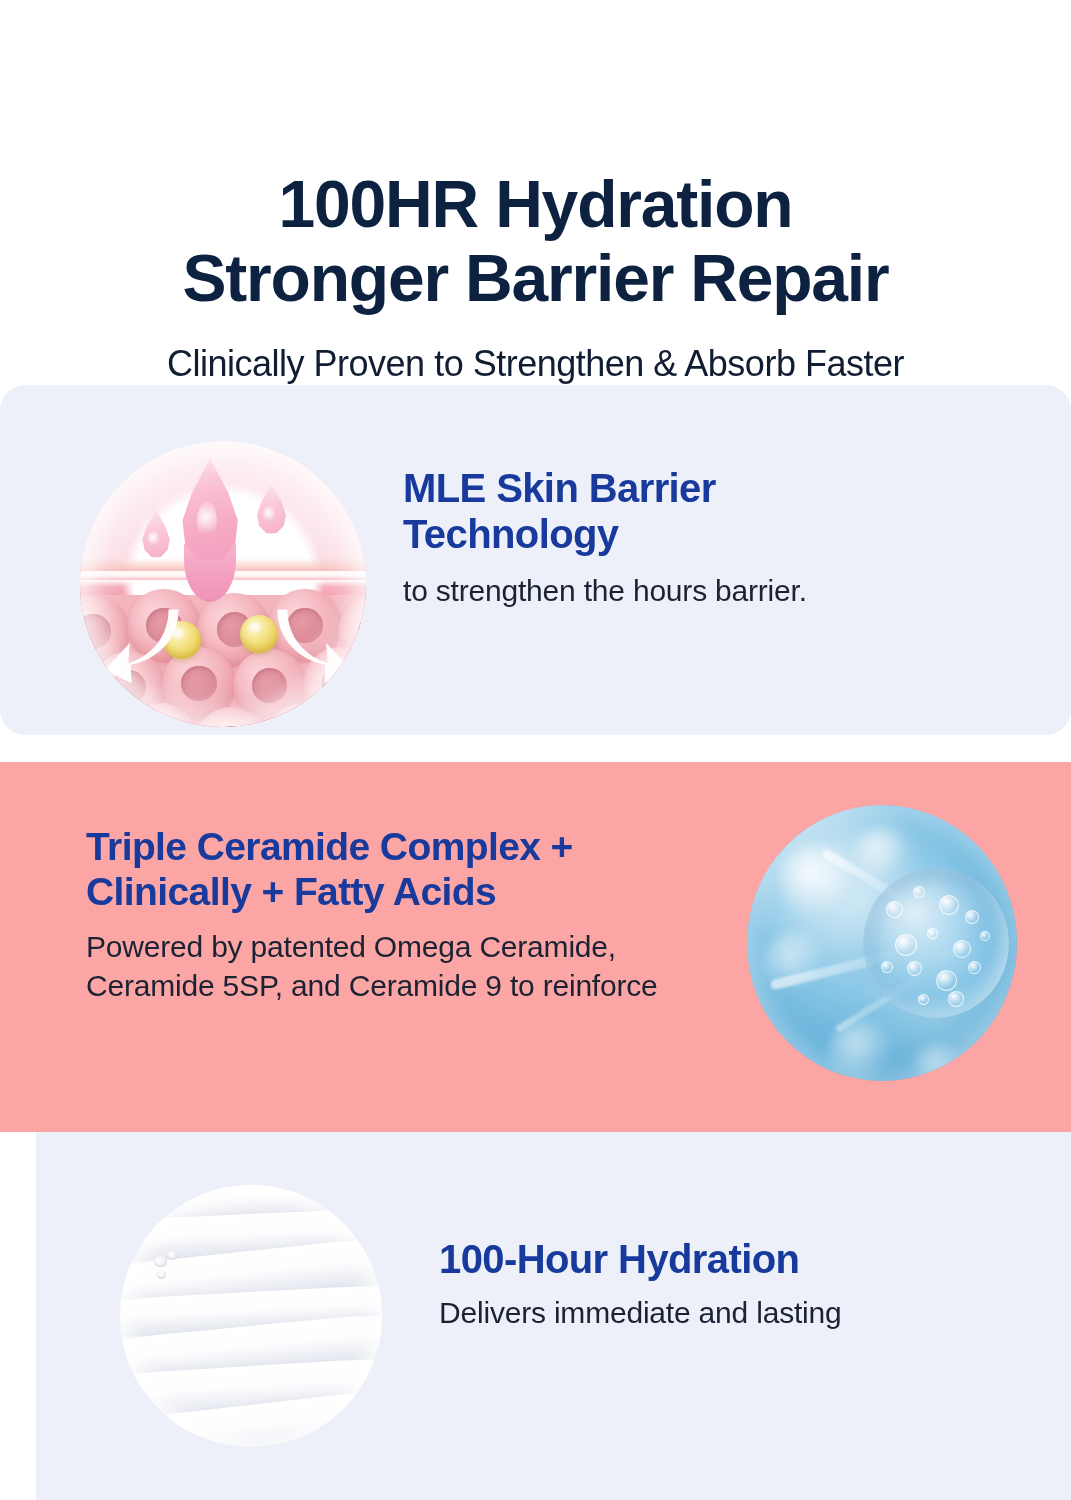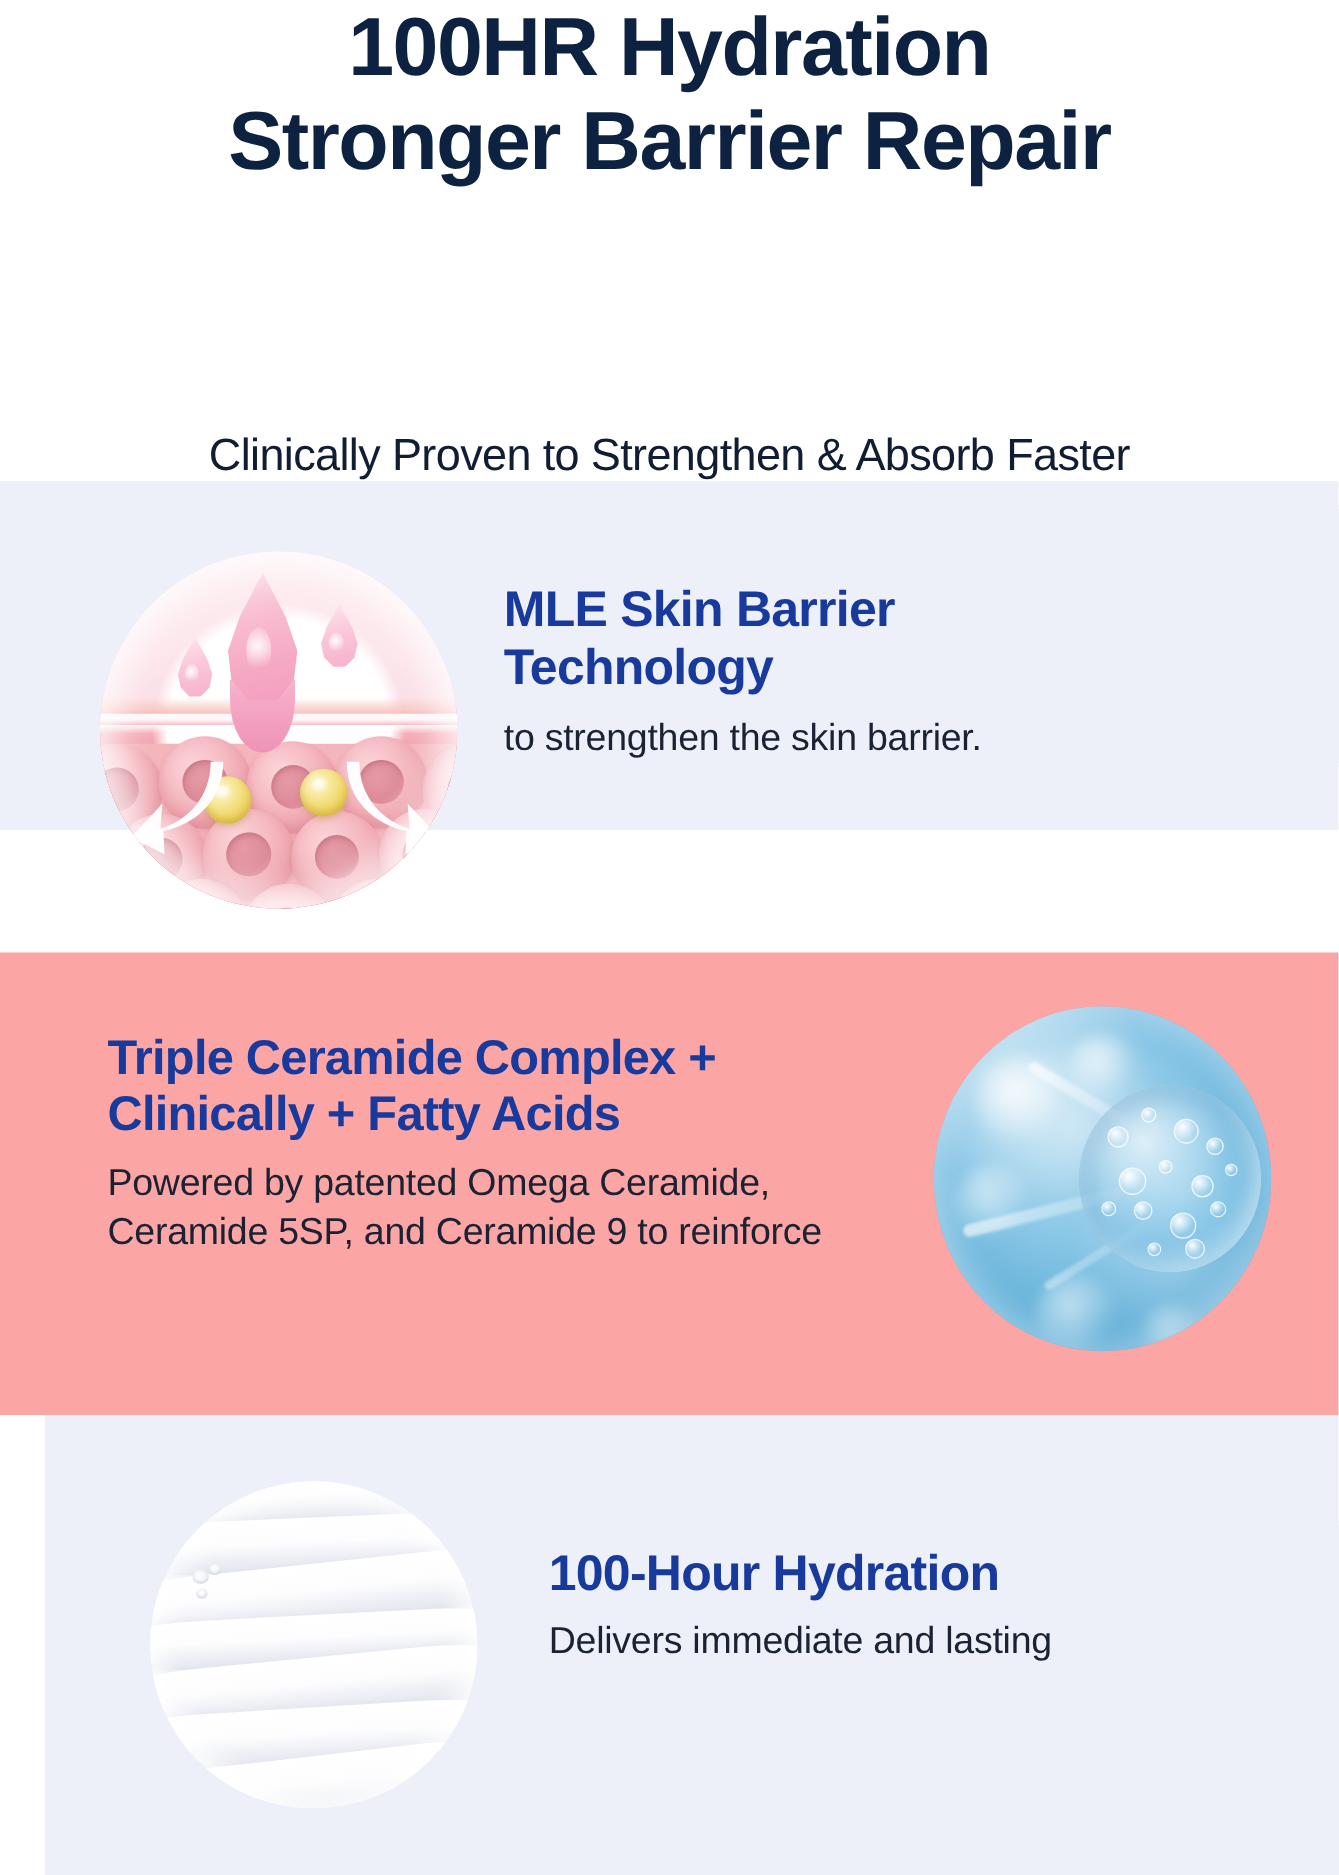--- a/index.html
+++ b/index.html
@@ -26,21 +26,21 @@
     left: 0;
     top: 0;
     width: 1071px;
     height: 385px;
     background: #ffffff;
     box-sizing: border-box;
     padding: 0 30px;
     display: flex;
     flex-direction: column;
     align-items: center;
-    justify-content: space-between;
+    justify-content: flex-end;
   }
   .headline {
     color: #0d2240;
     font-size: 66px;
     font-weight: 700;
     line-height: 1.13;
     letter-spacing: -1.2px;
     text-align: center;
     margin: 0;
     padding-bottom: 8px;
@@ -60,21 +60,21 @@
   
   .band {
     position: absolute;
     left: 0;
     width: 1071px;
     box-sizing: border-box;
   }
   .band-tint { background: #edf0f9; }
   .band-white { background: #fca5a5; }
 
-  #band-1 { top: 385px;  height: 279px; }
+  #band-1 { top: 385px;  height: 350px; border-radius: 25px; }
   #band-2 { top: 762px;  height: 370px; }
   #band-3 { top: 1132px; height: 368px; margin-left: 36px; }
 
   
   .feature {
     position: absolute;
     left: 0; top: 0;
     width: 1071px;
     height: 100%;
   }
@@ -386,21 +386,21 @@
           <div class="vignette"></div>
         </div>
       </div>
 
       <div class="copy">
         <h2 class="feat-title">
           <span class="ln">MLE Skin Barrier</span>
           <span class="ln">Technology</span>
         </h2>
         <p class="feat-body">
-          <span class="ln">to strengthen the skin barrier.</span>
+          <span class="ln">to strengthen the hours barrier.</span>
         </p>
       </div>
 
     </div>
   </div>
 
   <div class="band band-white" id="band-2">
     <div class="feature" id="feature-2">
 
       <div class="media">

